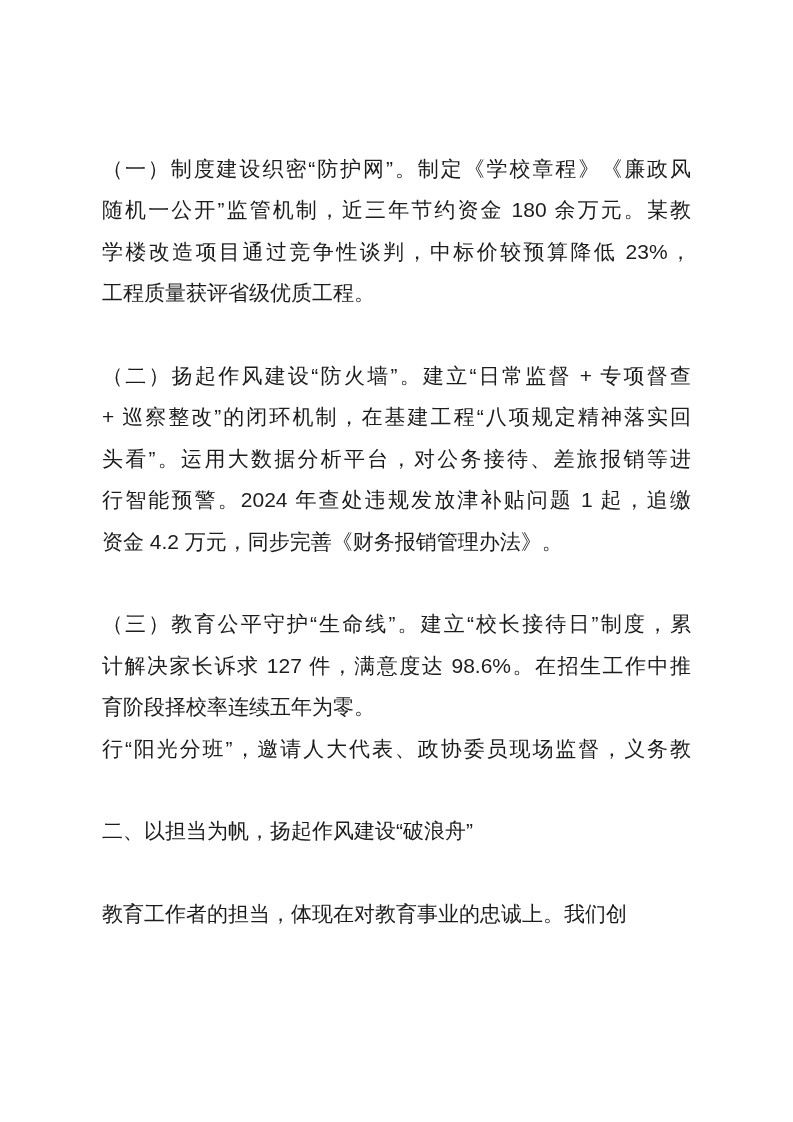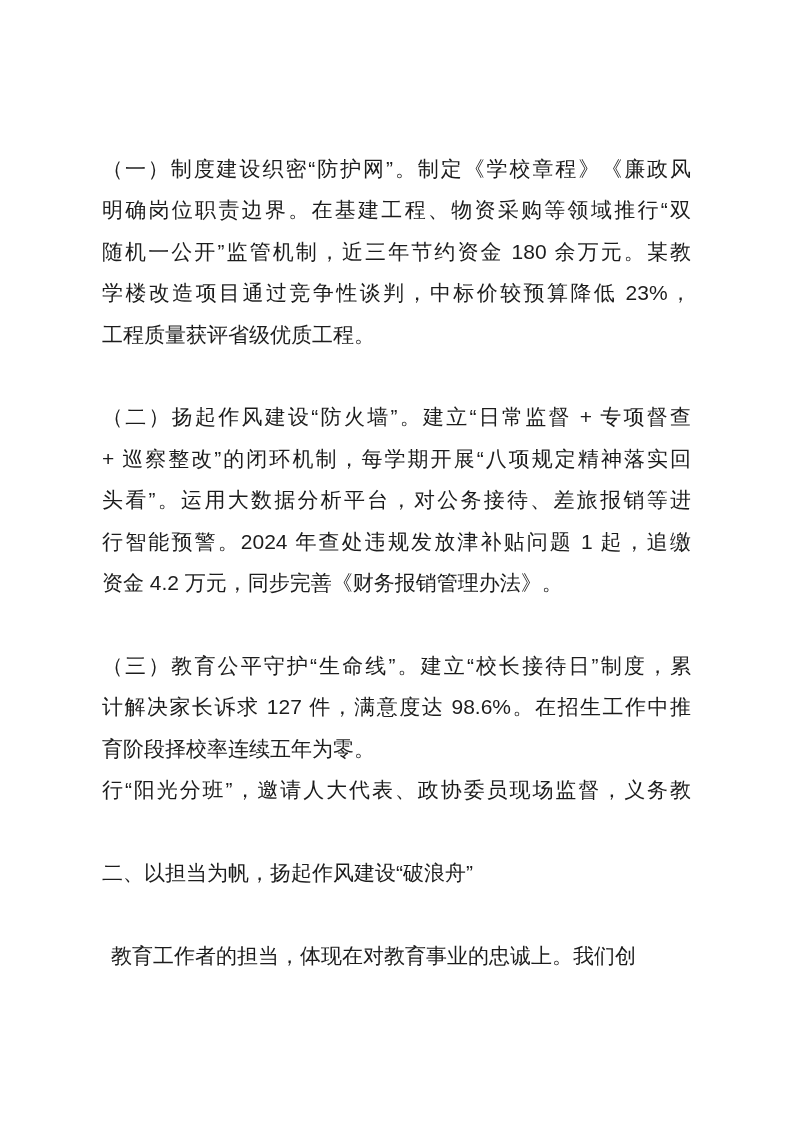--- a/index.html
+++ b/index.html
@@ -23,21 +23,20 @@
     font-size: 21px;
     line-height: 41.4px;
     color: #1c1c1c;
   }
   .para {
     margin: 0 0 41.4px 0;
     padding: 0;
   }
   .para:last-child {
     margin-bottom: 0;
-    margin-left: 9px;
   }
   .line {
     text-align: justify;
     text-align-last: justify;
   }
   .line.last {
     text-align: center;
     text-align-last: left;
   }
   .heading .line {
@@ -45,28 +44,27 @@
     text-align-last: left;
   }
 </style>
 </head>
 <body>
 
 <div class="page">
   <div class="content">
       <div class="para body">
         <div class="line">（一）制度建设织密“防护网”。制定《学校章程》《廉政风</div>
-        <div class="line">明确岗位职责边界。在基建工程、物资采购等领域推行“双</div>
         <div class="line">随机一公开”监管机制，近三年节约资金 180 余万元。某教</div>
         <div class="line">学楼改造项目通过竞争性谈判，中标价较预算降低 23%，</div>
         <div class="line last">工程质量获评省级优质工程。</div>
       </div>
       <div class="para body">
         <div class="line">（二）扬起作风建设“防火墙”。建立“日常监督 + 专项督查</div>
-        <div class="line">+ 巡察整改”的闭环机制，每学期开展“八项规定精神落实回</div>
+        <div class="line">+ 巡察整改”的闭环机制，在基建工程“八项规定精神落实回</div>
         <div class="line">头看”。运用大数据分析平台，对公务接待、差旅报销等进</div>
         <div class="line">行智能预警。2024 年查处违规发放津补贴问题 1 起，追缴</div>
         <div class="line last">资金 4.2 万元，同步完善《财务报销管理办法》。</div>
       </div>
       <div class="para body">
         <div class="line">（三）教育公平守护“生命线”。建立“校长接待日”制度，累</div>
         <div class="line">计解决家长诉求 127 件，满意度达 98.6%。在招生工作中推</div>
         <div class="line last">育阶段择校率连续五年为零。</div>
         <div class="line">行“阳光分班”，邀请人大代表、政协委员现场监督，义务教</div>
       </div>

